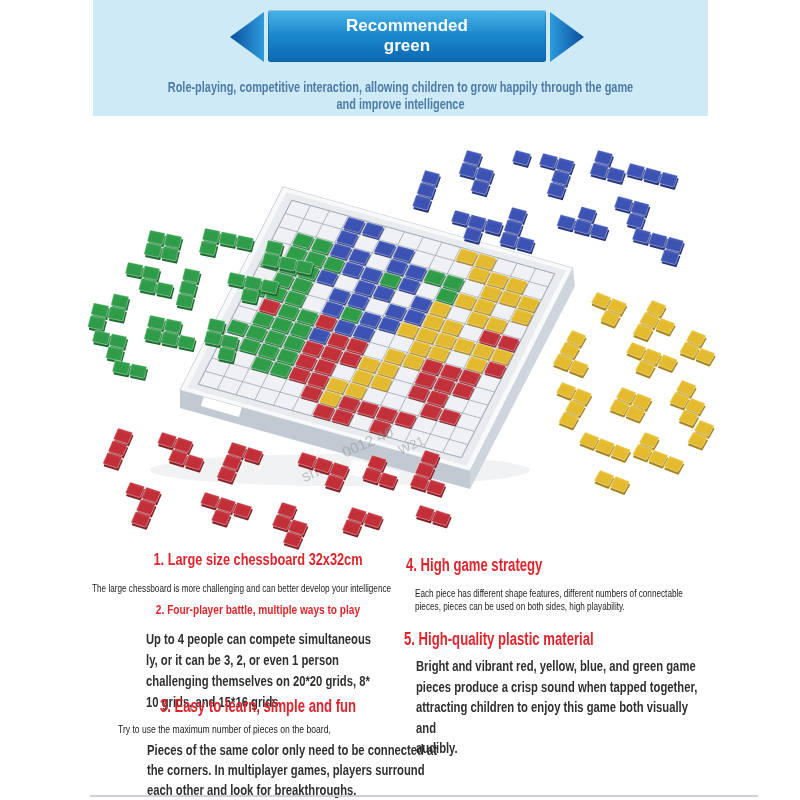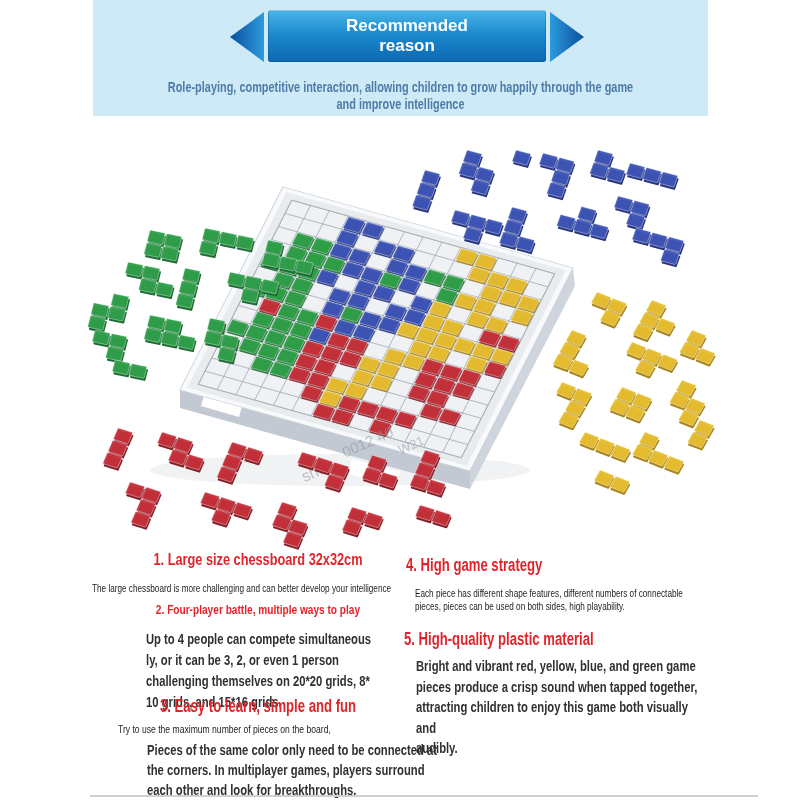--- a/index.html
+++ b/index.html
@@ -41,21 +41,21 @@
           <stop offset="0" stop-color="#0a4f9e"></stop>
             <stop offset="1" stop-color="#2d9bdc"></stop>
         </linearGradient>
       </defs>
       <polygon points="34,0 0,25 34,50" fill="url(#agl)"></polygon>
     </svg>
   </span>
 
   <div class="banner-bar"></div>
   <div class="banner-text">Recommended
-reason</div>
+green</div>
 
   <span class="arrow right">
     <svg width="34" height="50" viewBox="0 0 34 50">
       <defs>
         <linearGradient id="agr" x1="0" y1="0" x2="1" y2="0">
           <stop offset="0" stop-color="#2d9bdc"></stop>
             <stop offset="1" stop-color="#0a4f9e"></stop>
         </linearGradient>
       </defs>
       <polygon points="0,0 34,25 0,50" fill="url(#agr)"></polygon>

